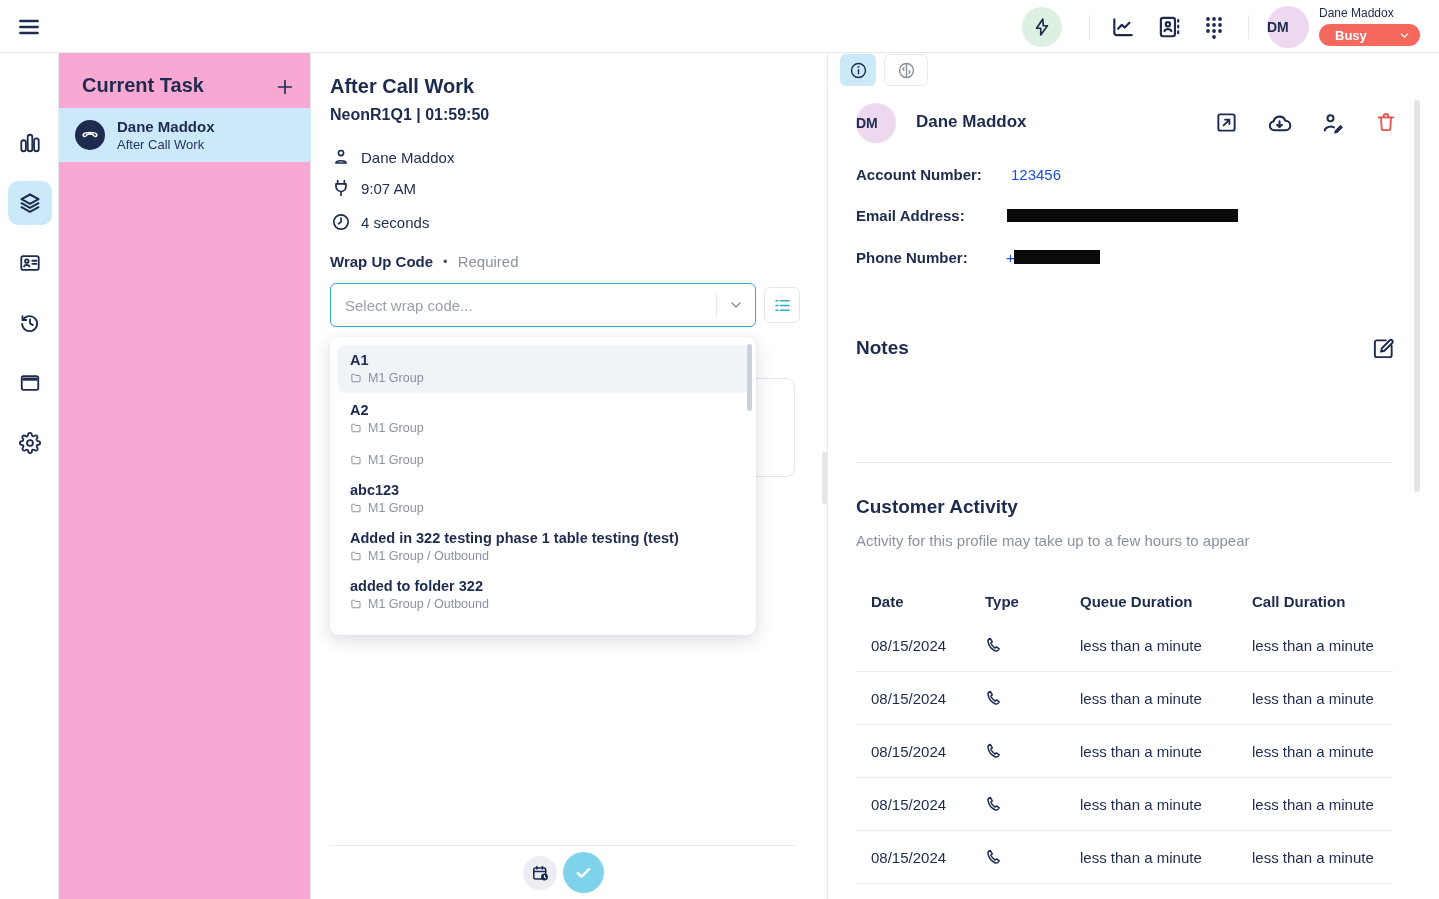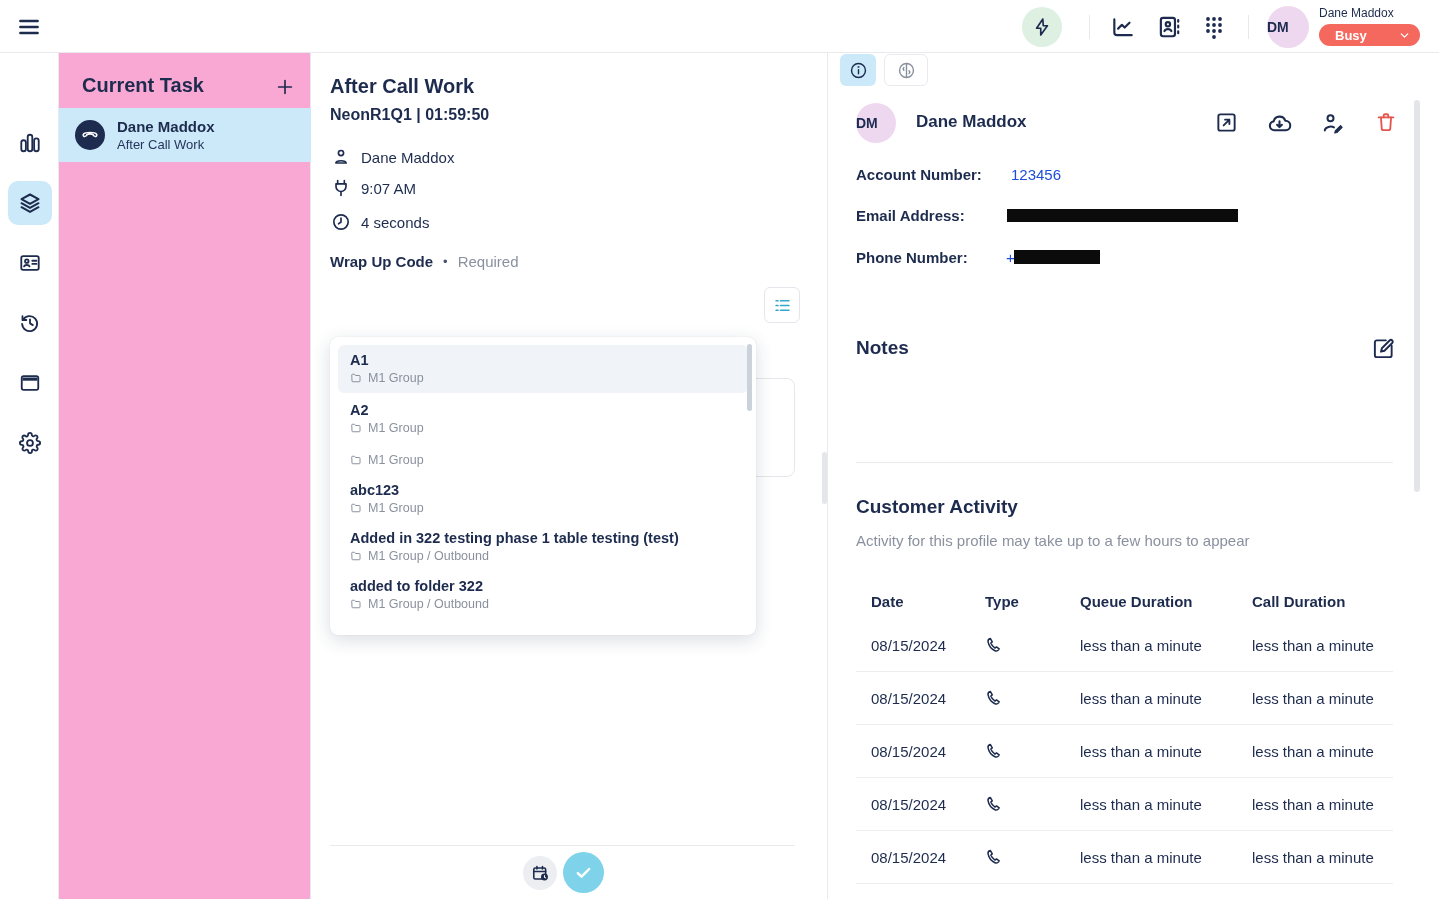--- a/index.html
+++ b/index.html
@@ -299,20 +299,29 @@
     </span>
     <span class="mt">4 seconds</span>
   </div>
 
   <div class="wrap-row">
     <span class="wrap-label">Wrap Up Code</span>
     <span class="wrap-bullet">•</span>
     <span class="wrap-required">Required</span>
   </div>
 
+  <div class="select-box">
+    <input class="select-input" placeholder="Select wrap code..." style="">
+    <div class="select-sep"></div>
+    <div class="select-chev">
+      <svg width="16" height="16" viewBox="0 0 24 24" fill="none" stroke="currentColor" stroke-width="2" stroke-linecap="round" stroke-linejoin="round">
+          <path d="M6 9l6 6 6-6"></path>
+        </svg>
+    </div>
+  </div>
   <button class="list-btn">
     <span>
       <svg width="19" height="19" viewBox="0 0 24 24" fill="none" stroke="currentColor" stroke-width="2.2" stroke-linecap="round">
           <path d="M4 6h2.2M9.5 6H20M4 12h2.2M9.5 12H20M4 18h2.2M9.5 18H20"></path>
         </svg>
     </span>
   </button>
 
   <div class="ghost-textarea"></div>
 

